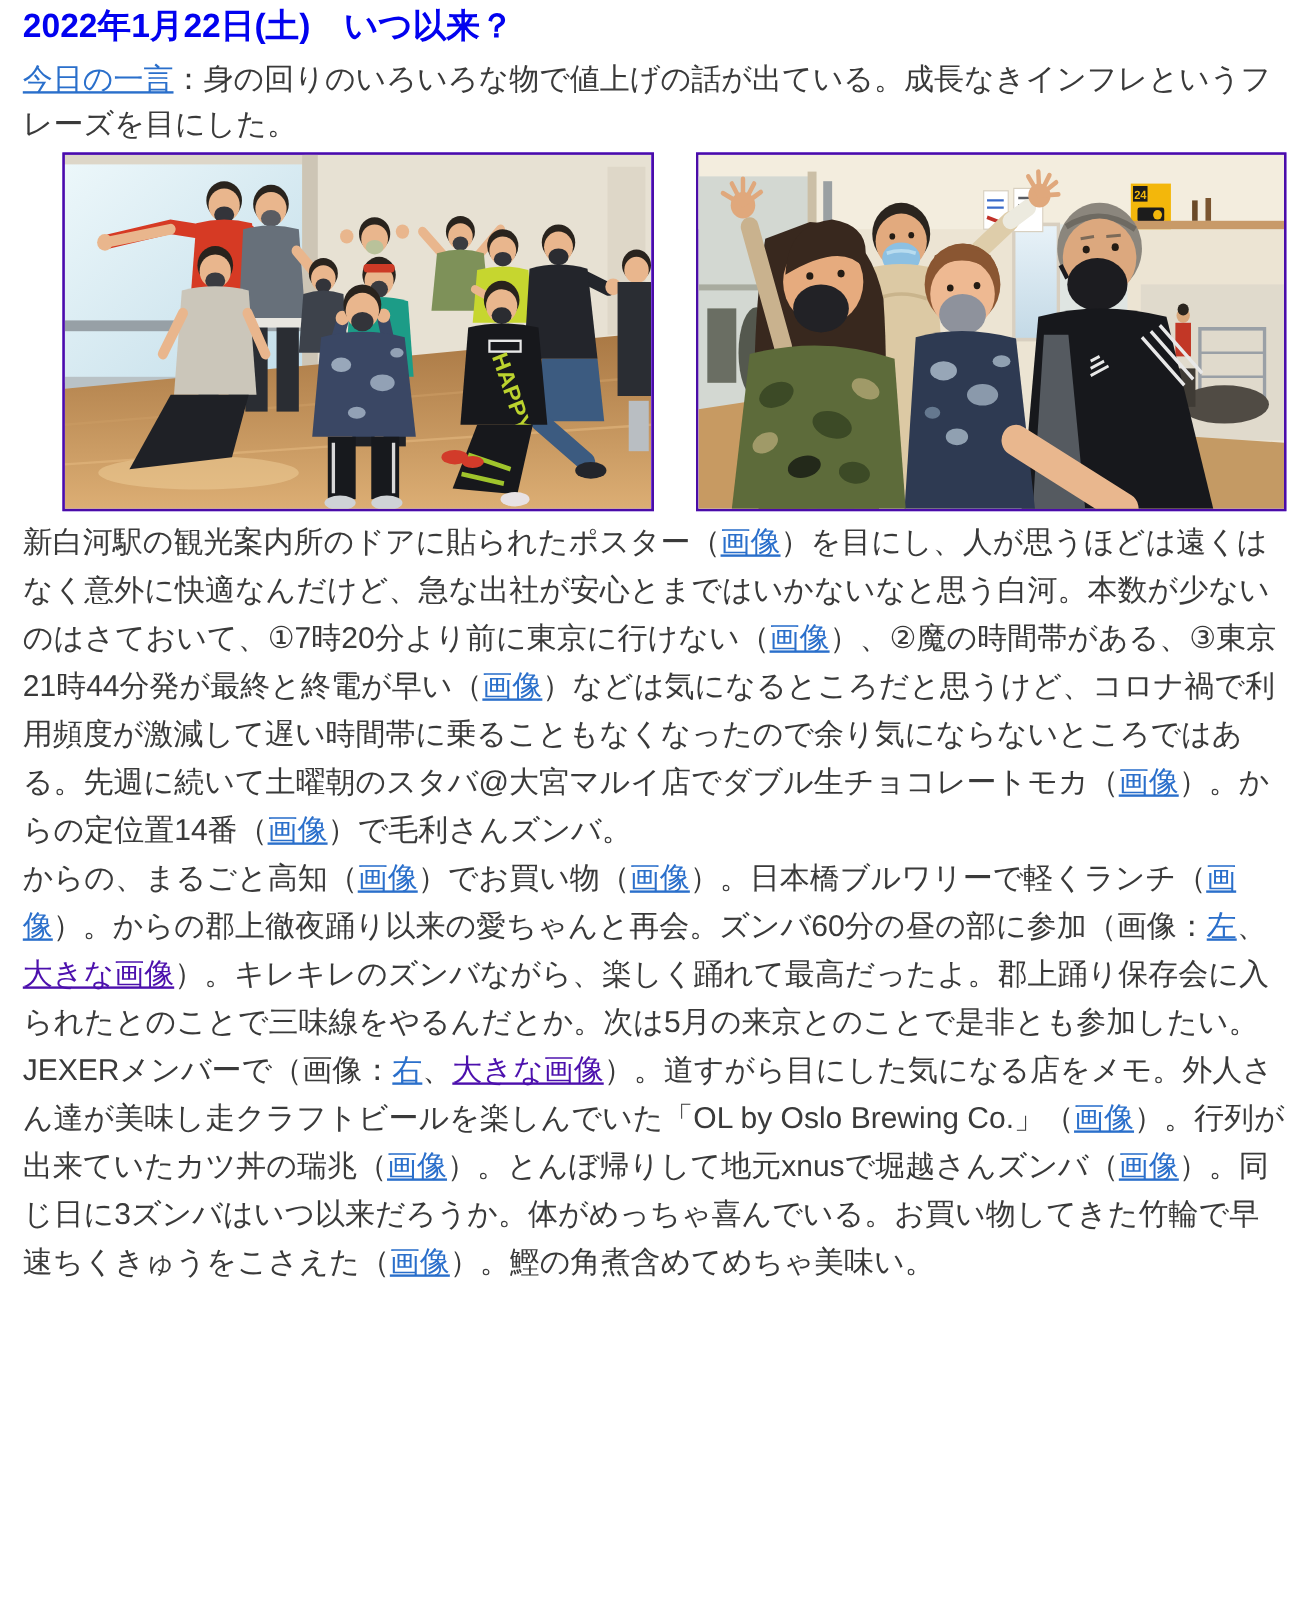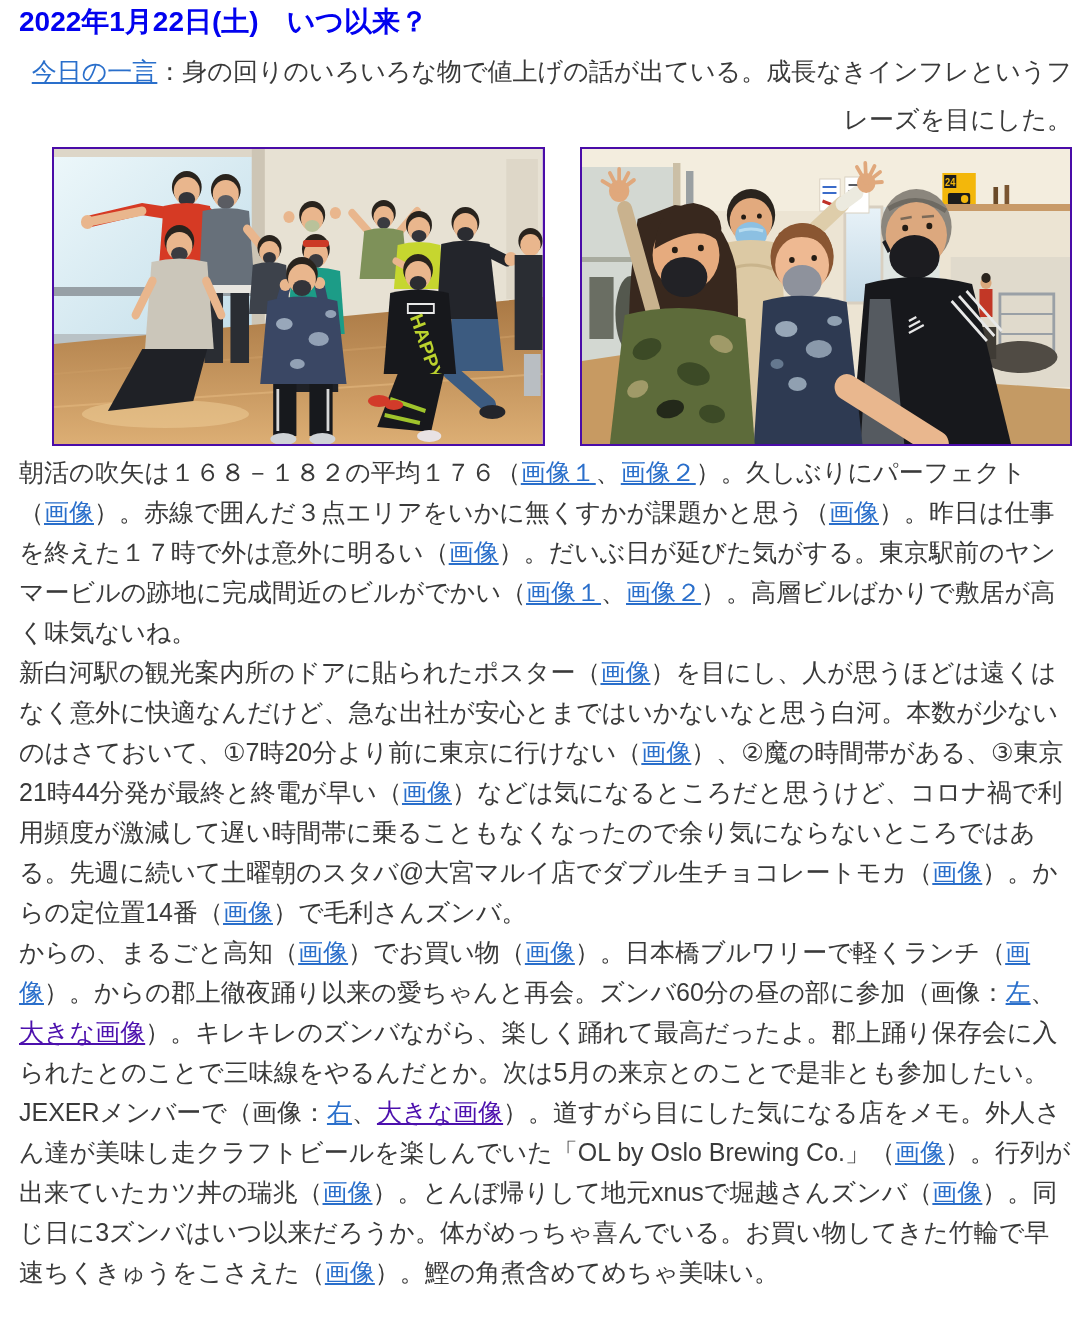--- a/index.html
+++ b/index.html
@@ -14,21 +14,21 @@
   }
   .page{padding:6px 8px 0 19px;}
   h1.title{
     margin:0 0 9px 0; font-size:28px; line-height:32px;
     font-weight:bold; color:var(--title);
   }
   p.bodytext{
     margin:0; font-size:25px; line-height:40px; color:var(--text);
     overflow-wrap:break-word;
   }
-  p.intro{line-height:48px;text-align:right;}
+  p.intro{line-height:38px;}
   .gap{margin-top:40px;}
   a.lnk{color:var(--link); text-decoration:underline; cursor:pointer;}
   a.vlnk{color:var(--visited); text-decoration:underline; cursor:pointer;}
   .photos{display:flex; gap:7px; margin:4px 0 6px 5px;}
   a.photo{
     display:block; width:530px; height:299px;
     border:2px solid var(--photo_border); background:#8b5cf6;margin-left:28px;
   }
   a.photo svg{display:block; width:100%; height:100%;}
 </style>
@@ -301,17 +301,16 @@
             <ellipse cx="95" cy="260" rx="15" ry="9" fill="#23291a" transform="rotate(-12 95 260)"></ellipse>
             <ellipse cx="150" cy="195" rx="13" ry="8" fill="#a09a68" transform="rotate(22 150 195)"></ellipse>
             <ellipse cx="60" cy="240" rx="12" ry="8" fill="#a09a68" transform="rotate(-25 60 240)"></ellipse>
             <ellipse cx="140" cy="265" rx="14" ry="9" fill="#3c4a26" transform="rotate(8 140 265)"></ellipse>
           </g>
         </g>
       </svg>
     </a>
   </div>
 
-  <p class="bodytext">朝活の吹矢は１６８－１８２の平均１７６（<a href="#" class="lnk">画像１</a>、<a href="#" class="lnk">画像２</a>）。久しぶりにパーフェクト（<a href="#" class="lnk">画像</a>）。赤線で囲んだ３点エリアをいかに無くすかが課題かと思う（<a href="#" class="lnk">画像</a>）。昨日は仕事を終えた１７時で外は意外に明るい（<a href="#" class="lnk">画像</a>）。だいぶ日が延びた気がする。東京駅前のヤンマービルの跡地に完成間近のビルがでかい（<a href="#" class="lnk">画像１</a>、<a href="#" class="lnk">画像２</a>）。高層ビルばかりで敷居が高く味気ないね。</p>
   <p class="bodytext gap">新白河駅の観光案内所のドアに貼られたポスター（<a href="#" class="lnk">画像</a>）を目にし、人が思うほどは遠くはなく意外に快適なんだけど、急な出社が安心とまではいかないなと思う白河。本数が少ないのはさておいて、①7時20分より前に東京に行けない（<a href="#" class="lnk">画像</a>）、②魔の時間帯がある、③東京21時44分発が最終と終電が早い（<a href="#" class="lnk">画像</a>）などは気になるところだと思うけど、コロナ禍で利用頻度が激減して遅い時間帯に乗ることもなくなったので余り気にならないところではある。先週に続いて土曜朝のスタバ@大宮マルイ店でダブル生チョコレートモカ（<a href="#" class="lnk">画像</a>）。からの定位置14番（<a href="#" class="lnk">画像</a>）で毛利さんズンバ。</p>
   <p class="bodytext gap">からの、まるごと高知（<a href="#" class="lnk">画像</a>）でお買い物（<a href="#" class="lnk">画像</a>）。日本橋ブルワリーで軽くランチ（<a href="#" class="lnk">画像</a>）。からの郡上徹夜踊り以来の愛ちゃんと再会。ズンバ60分の昼の部に参加（画像：<a href="#" class="lnk">左</a>、<a href="#" class="vlnk">大きな画像</a>）。キレキレのズンバながら、楽しく踊れて最高だったよ。郡上踊り保存会に入られたとのことで三味線をやるんだとか。次は5月の来京とのことで是非とも参加したい。JEXERメンバーで（画像：<a href="#" class="lnk">右</a>、<a href="#" class="vlnk">大きな画像</a>）。道すがら目にした気になる店をメモ。外人さん達が美味し走クラフトビールを楽しんでいた「OL by Oslo Brewing Co.」（<a href="#" class="lnk">画像</a>）。行列が出来ていたカツ丼の瑞兆（<a href="#" class="lnk">画像</a>）。とんぼ帰りして地元xnusで堀越さんズンバ（<a href="#" class="lnk">画像</a>）。同じ日に3ズンバはいつ以来だろうか。体がめっちゃ喜んでいる。お買い物してきた竹輪で早速ちくきゅうをこさえた（<a href="#" class="lnk">画像</a>）。鰹の角煮含めてめちゃ美味い。</p>
 
 </div>
 
 </body></html>

